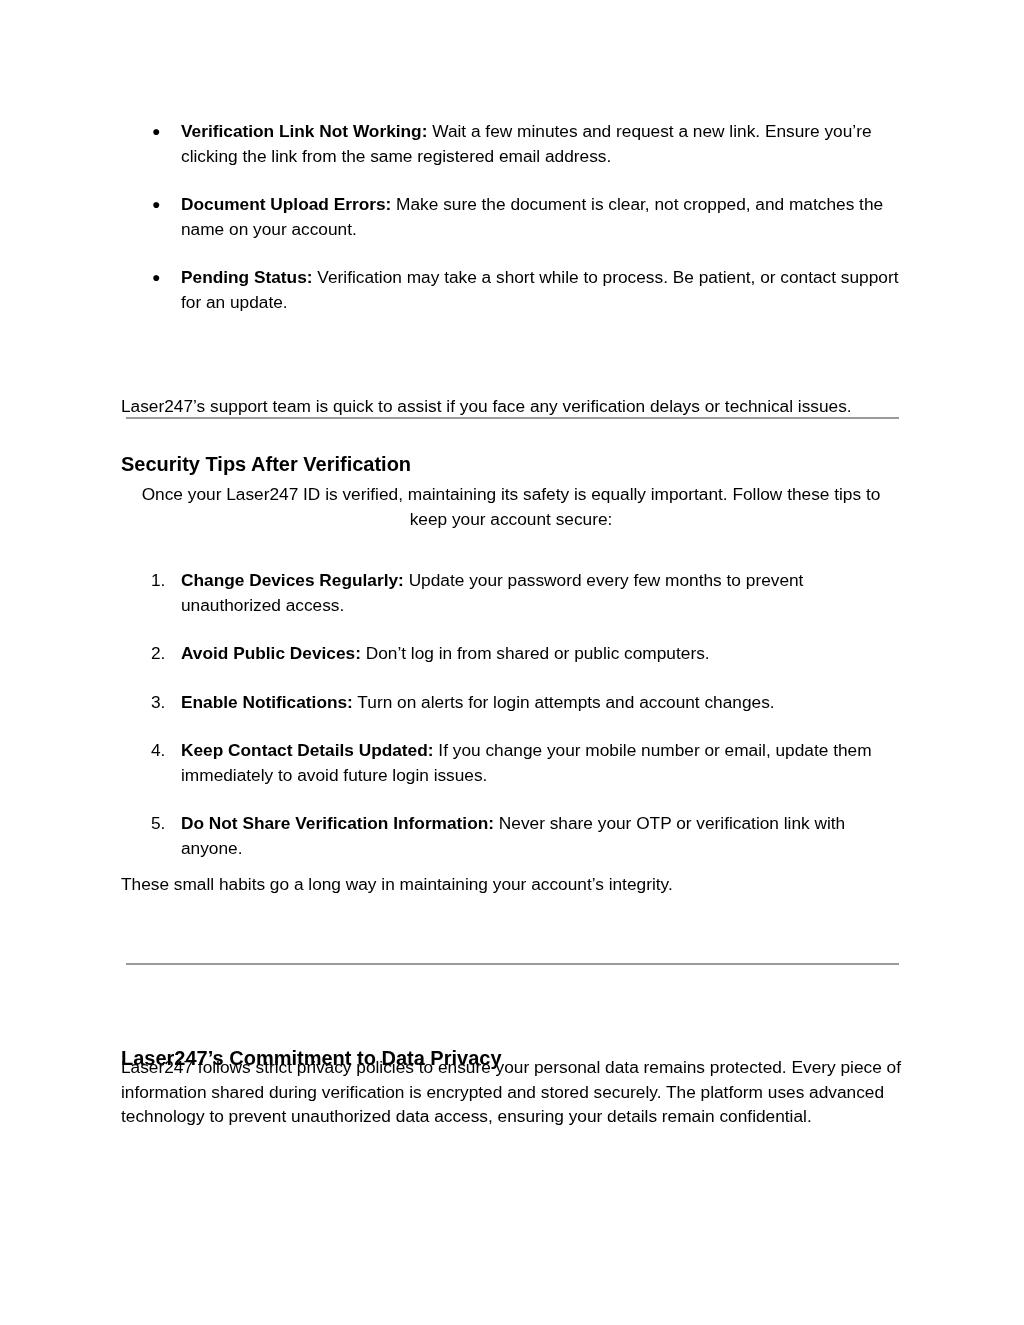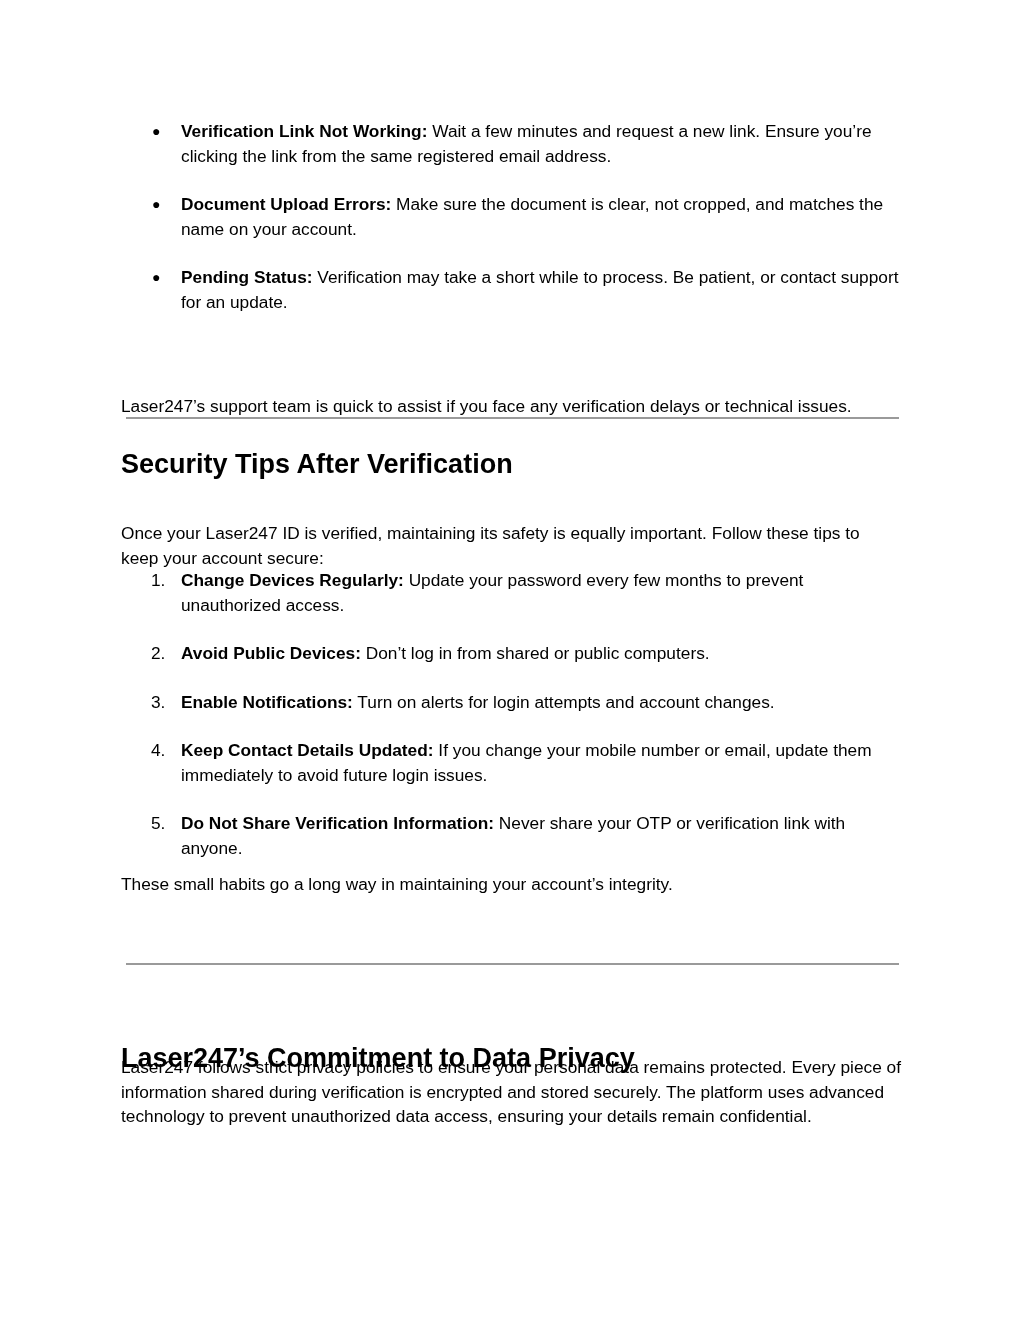--- a/index.html
+++ b/index.html
@@ -56,21 +56,21 @@
     .hr {
       position: absolute;
       left: 5px;
       width: 773px;
       height: 2px;
       background: #9a9a9a;
     }
     .h2 {
       position: absolute;
       left: 0;
-      font-size: 27px;
+      font-size: 20px;
       font-weight: bold;
       margin: 0;
       line-height: 26px;
     }
     .abs { position: absolute; left: 0; width: 780px; }
   </style>
 </head>
 <body>
 
 <div class="page">
@@ -89,21 +89,21 @@
       <b>Pending Status:</b><span> Verification may take a short while to process. Be patient, or contact support for an update.</span>
     </li>
   </ul>
 
   <p class="p abs" style="top:358px;margin-top:36px;">Laser247’s support team is quick to assist if you face any verification delays or technical issues.</p>
 
   <div class="hr" style="top:417px;"></div>
 
   <h2 class="h2" style="top:451px;">Security Tips After Verification</h2>
 
-  <p class="p abs" style="top:521px;">Once your Laser247 ID is verified, maintaining its safety is equally important. Follow these tips to keep your account secure:</p>
+  <p class="p abs" style="top:482px;text-align:center;">Once your Laser247 ID is verified, maintaining its safety is equally important. Follow these tips to keep your account secure:</p>
 
   <ol class="num-list" style="top:568px;">
     <li class="li">
       <span class="marker">1.</span>
       <b>Change Devices Regularly:</b><span> Update your password every few months to prevent unauthorized access.</span>
     </li>
     <li class="li">
       <span class="marker">2.</span>
       <b>Avoid Public Devices:</b><span> Don’t log in from shared or public computers.</span>
     </li>

